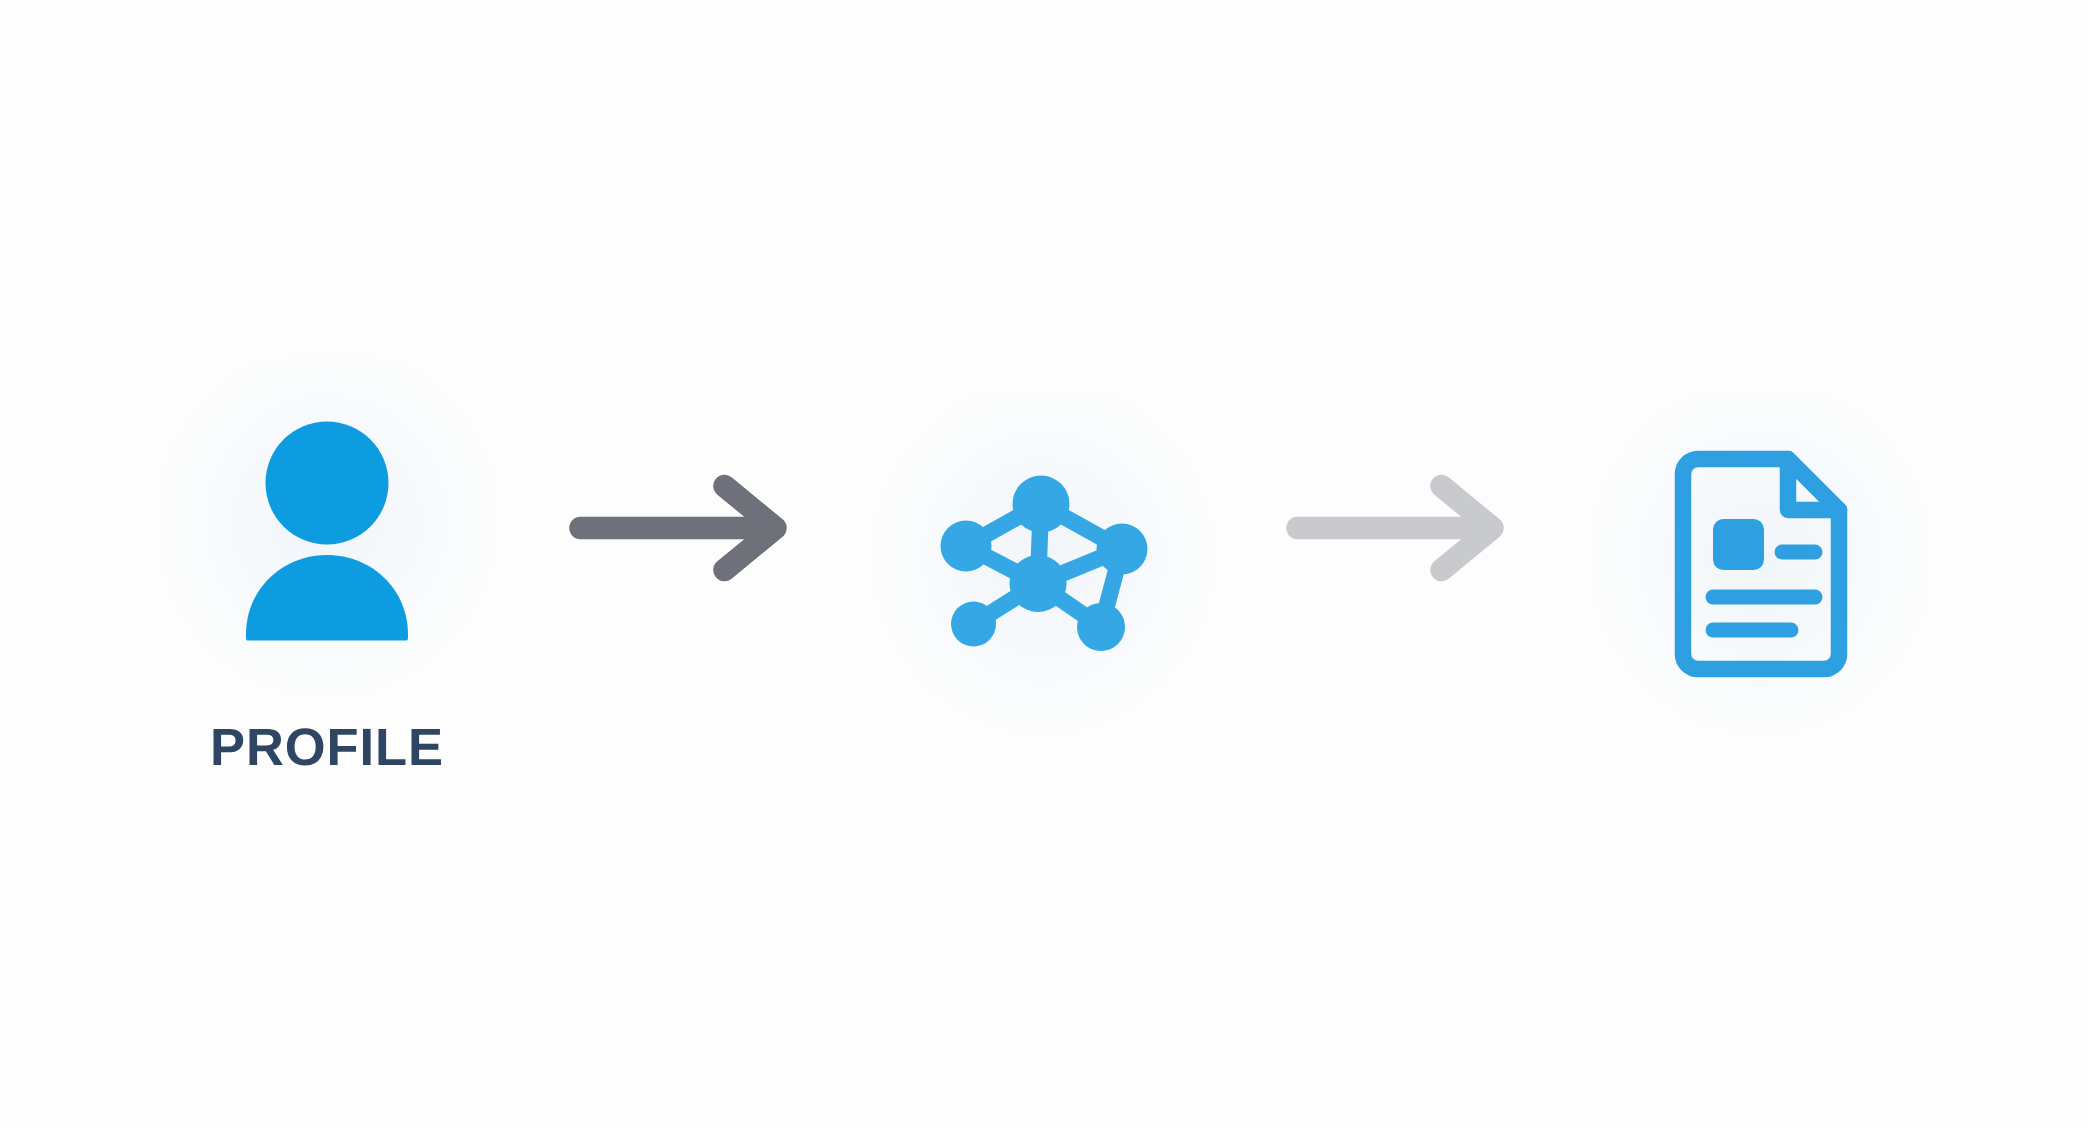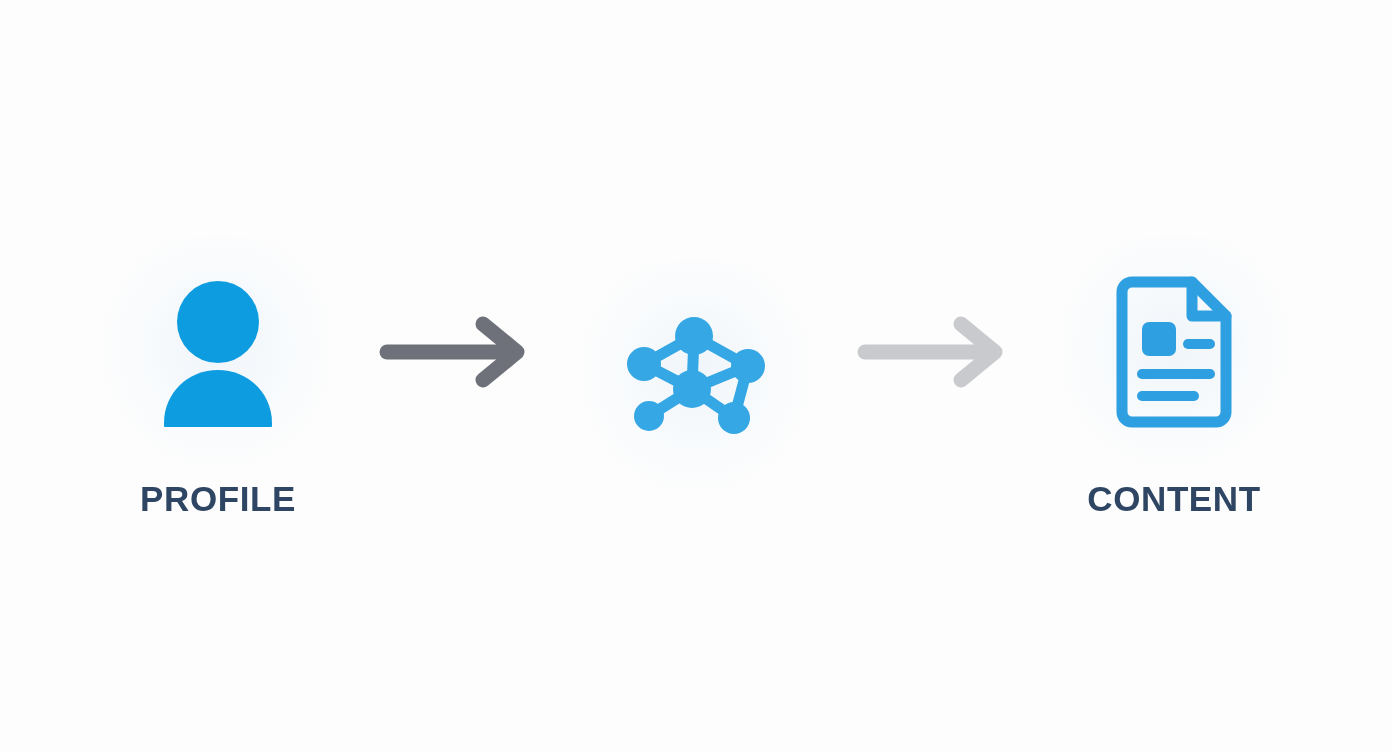--- a/index.html
+++ b/index.html
@@ -174,17 +174,16 @@
 
           <rect x="36" y="46" width="34" height="34" rx="7" fill="#2e9fe0"></rect>
 
           <g stroke="#2e9fe0" stroke-width="10" stroke-linecap="round">
             <line x1="82" y1="68" x2="104" y2="68"></line>
             <line x1="36" y1="98" x2="104" y2="98"></line>
             <line x1="36" y1="120" x2="88" y2="120"></line>
           </g>
         </svg>
       </div>
-      <div class="step-label">CONTENT</div>
     </div>
 
   </div>
 </div>
 
 </body></html>

